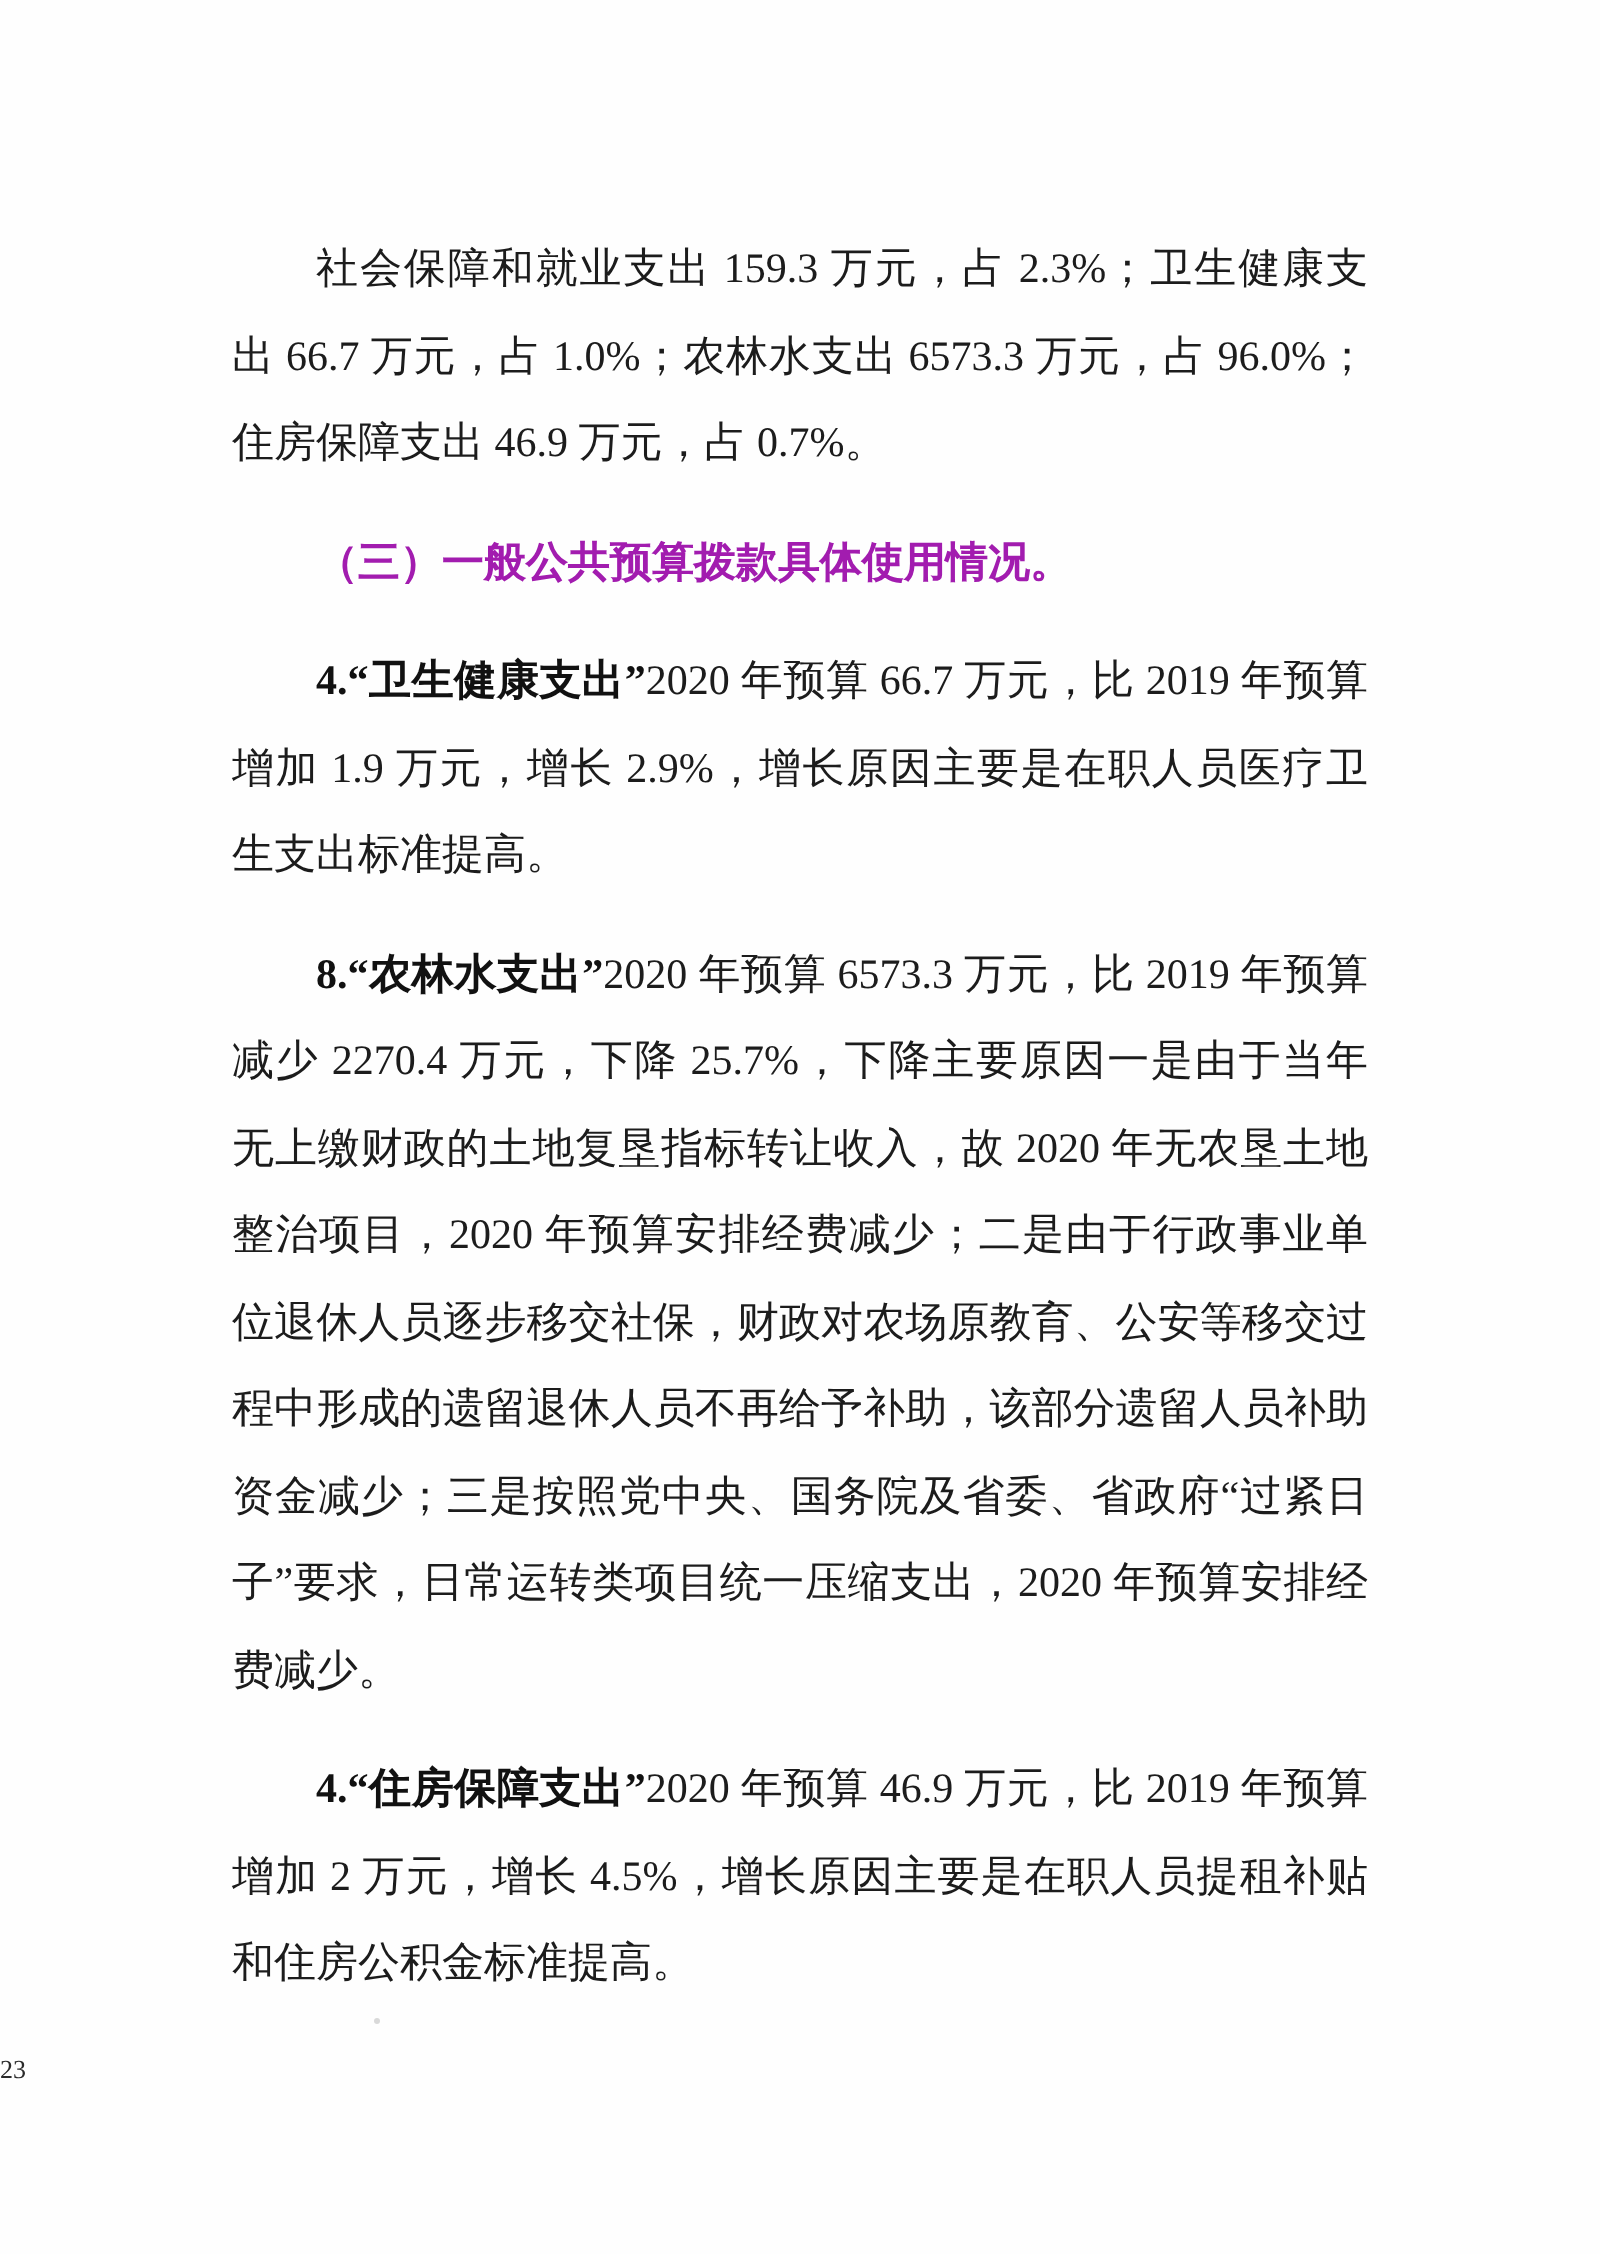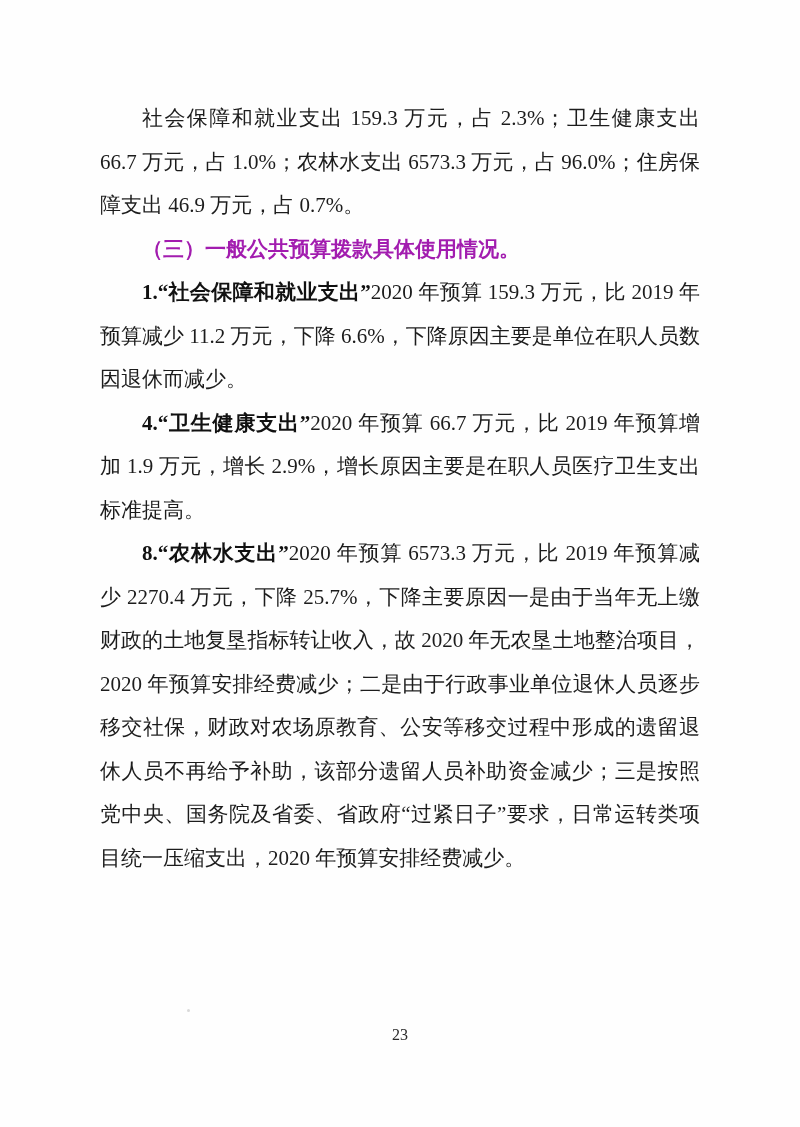--- a/index.html
+++ b/index.html
@@ -20,39 +20,39 @@
     position: absolute;
     left: 100px;
     top: 97px;
     width: 600px;
     font-size: 21px;
     line-height: 43.5px;
     text-align: justify;
     text-align-last: left;
   }
   .para {
-    margin: 0;
+    margin: 16px;
     padding: 0;
     text-indent: 2em;
   }
   .heading {
     font-weight: 700;
     color: #a21caf;
   }
   .lead {
     font-weight: 700;
     color: #111111;
   }
   .page-number {
     position: absolute;
     top: 1026px;
     left: 0;
     width: 100%;
-    text-align: center;
-    font-size: 16px;
+    text-align: left;
+    font-size: 13px;
     line-height: 18px;
     color: #2a2a2a;
   }
   .artifact {
     position: absolute;
     left: 187px;
     top: 1009px;
     width: 3px;
     height: 3px;
     background: #d9d9d9;
@@ -62,25 +62,25 @@
 </head>
 <body>
 
 <div class="page">
   <div class="content">
 
     <p class="para">社会保障和就业支出 159.3 万元，占 2.3%；卫生健康支出 66.7 万元，占 1.0%；农林水支出 6573.3 万元，占 96.0%；住房保障支出 46.9 万元，占 0.7%。</p>
 
     <p class="para heading">（三）一般公共预算拨款具体使用情况。</p>
 
-    <p class="para"><span class="lead">1.“社会保障和就业支出”</span><span>2020 年预算 159.3 万元，比 2019 年预算减少 11.2 万元，下降 6.6%，下降原因主要是单位在职人员数因退休而减少。</span></p>
 
     <p class="para"><span class="lead">4.“卫生健康支出”</span><span>2020 年预算 66.7 万元，比 2019 年预算增加 1.9 万元，增长 2.9%，增长原因主要是在职人员医疗卫生支出标准提高。</span></p>
 
     <p class="para"><span class="lead">8.“农林水支出”</span><span>2020 年预算 6573.3 万元，比 2019 年预算减少 2270.4 万元，下降 25.7%，下降主要原因一是由于当年无上缴财政的土地复垦指标转让收入，故 2020 年无农垦土地整治项目，2020 年预算安排经费减少；二是由于行政事业单位退休人员逐步移交社保，财政对农场原教育、公安等移交过程中形成的遗留退休人员不再给予补助，该部分遗留人员补助资金减少；三是按照党中央、国务院及省委、省政府“过紧日子”要求，日常运转类项目统一压缩支出，2020 年预算安排经费减少。</span></p>
 
+    <p class="para"><span class="lead">4.“住房保障支出”</span><span>2020 年预算 46.9 万元，比 2019 年预算增加 2 万元，增长 4.5%，增长原因主要是在职人员提租补贴和住房公积金标准提高。</span></p>
 
   </div>
 
   <div class="artifact"></div>
 
   <div class="page-number">23</div>
 </div>
 
 </body></html>

